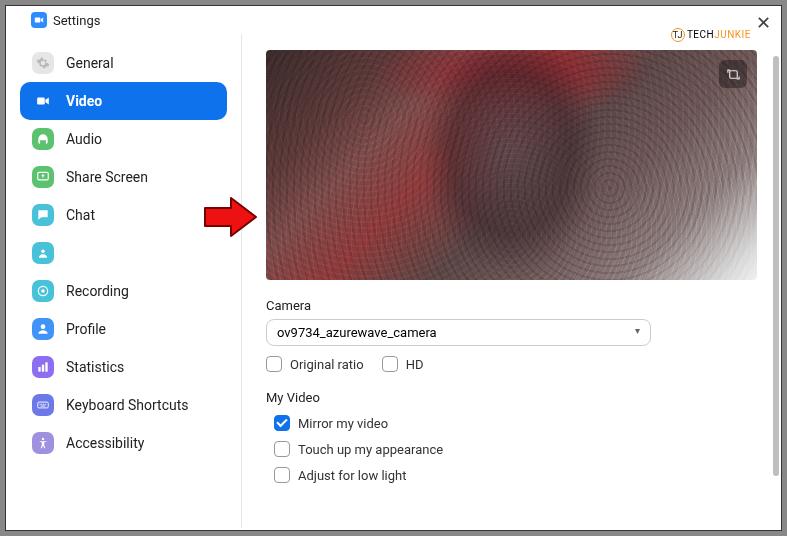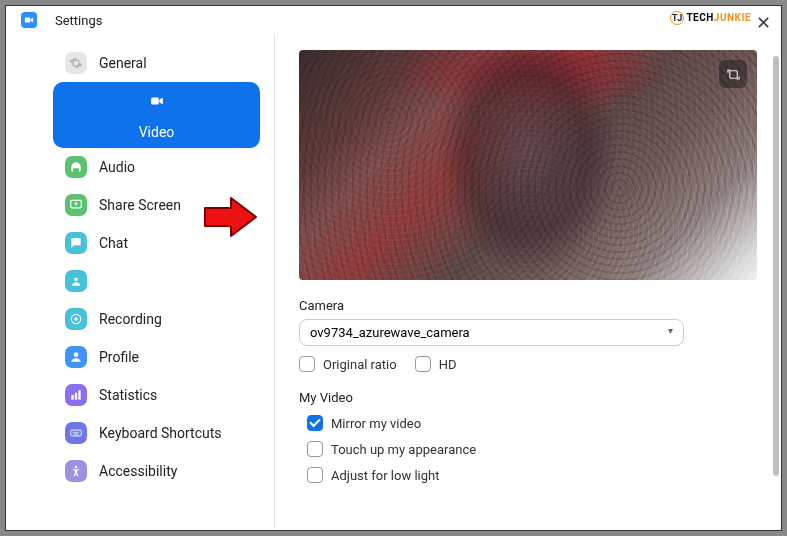--- a/index.html
+++ b/index.html
@@ -1,30 +1,30 @@
 <!DOCTYPE html>
 <html><head>
 <meta charset="utf-8">
 <style>
 * { margin: 0; padding: 0; box-sizing: border-box; font-family: -apple-system, BlinkMacSystemFont, "Segoe UI", Roboto, sans-serif; }
 body { width: 787px; height: 536px; background: #888; padding: 5px; position: relative; }
 .frame { width: 100%; height: 100%; background: #fff; border: 1px solid #333; position: relative; overflow: hidden; }
-.watermark { position: absolute; top: 5px; right: 30px; font-size: 10px; font-weight: bold; letter-spacing: 0.5px; z-index: 20; }
+.watermark { position: absolute; top: 22px; right: 30px; font-size: 10px; font-weight: normal; letter-spacing: 0.5px; z-index: 20; }
 .watermark .t1 { color: #000; }
 .watermark .t2 { color: #f7931e; }
 .watermark .icon { display: inline-flex; align-items: center; justify-content: center; width: 14px; height: 14px; border: 1.5px solid #f7931e; border-radius: 50%; font-size: 9px; color: #222; margin-right: 2px; vertical-align: middle; }
-.titlebar { display: flex; align-items: center; padding: 6px 15px; gap: 18px; }
+.titlebar { display: flex; align-items: center; padding: 6px 25px; gap: 6px; }
 .app-icon { width: 16px; height: 16px; background: #2d8cff; border-radius: 4px; display: flex; align-items: center; justify-content: center; }
 .app-icon svg { width: 10px; height: 10px; }
 .title { font-size: 13px; color: #222; }
 .close { position: absolute; top: 8px; right: 10px; font-size: 18px; color: #444; cursor: pointer; line-height: 1; }
-.content { display: flex; height: calc(100% - 30px); padding-left: 33px; }
+.content { display: flex; height: calc(100% - 30px); }
 .sidebar { width: 235px; padding: 10px 14px; border-right: 0; }
 .nav-item { display: flex; align-items: center; gap: 12px; padding: 8px 12px; border-radius: 10px; cursor: pointer; font-size: 14px; color: #222; }
-.nav-item.active { background: #0e72ed; color: #fff; font-weight: 400; flex-direction: column; }
+.nav-item.active { background: #0e72ed; color: #fff; font-weight: 700; }
 .nav-icon { width: 22px; height: 22px; border-radius: 7px; display: flex; align-items: center; justify-content: center; flex-shrink: 0; }
 .nav-icon svg { width: 14px; height: 14px; fill: #fff; }
 .i-general { background: #e6e6e6; }
 .i-general svg { fill: #b8b8b8; }
 .i-video { background: transparent; }
 .i-video svg { fill: #fff; }
 .i-audio { background: #5bc370; }
 .i-share { background: #5bc370; }
 .i-chat { background: #47c2d9; }
 .i-bg { background: #47c2d9; }

